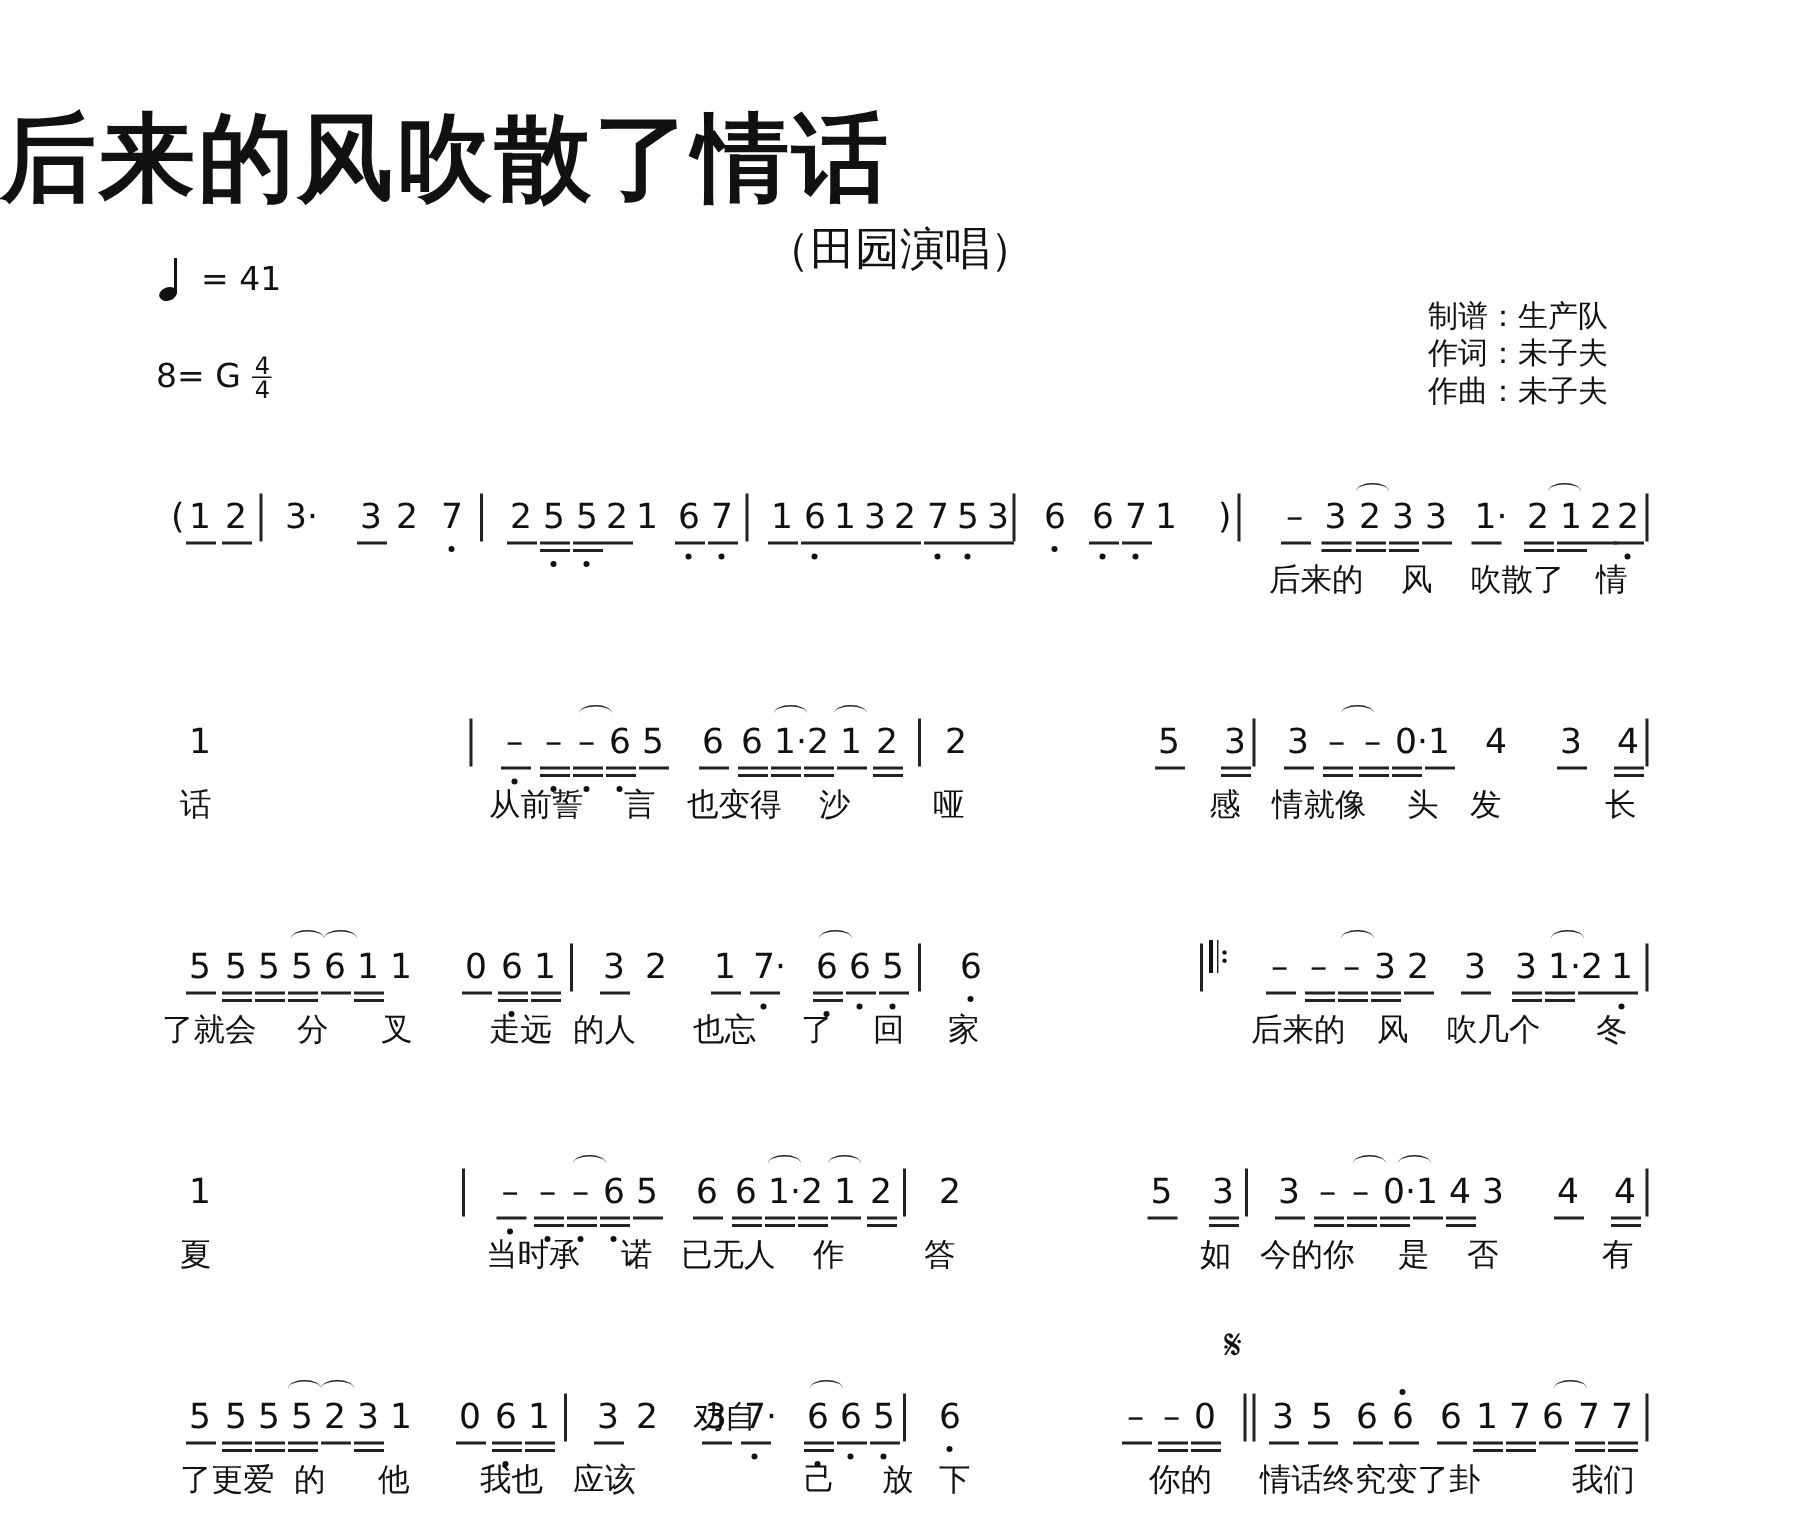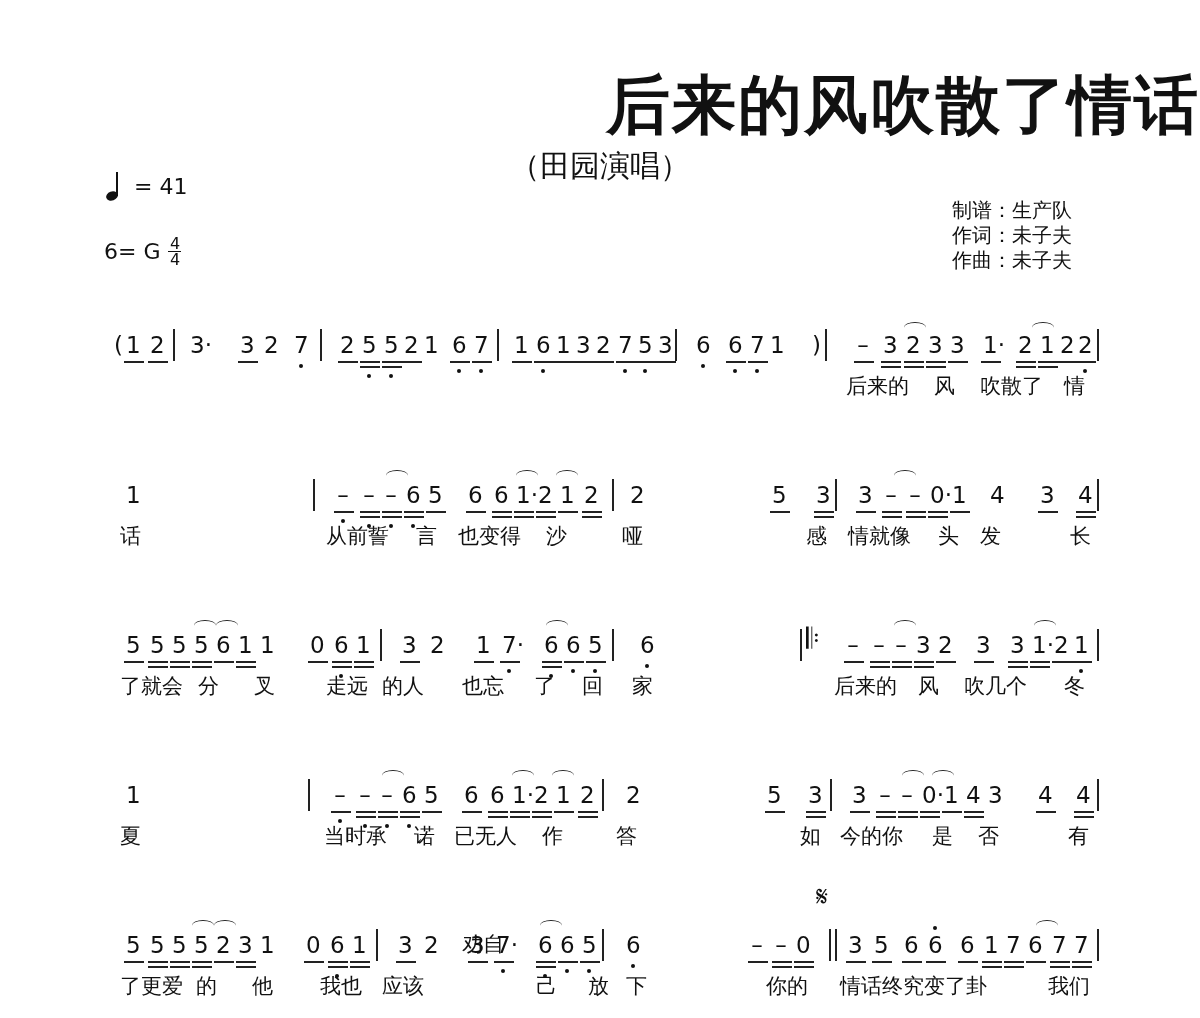--- a/index.html
+++ b/index.html
@@ -1,19 +1,19 @@
 <!DOCTYPE html>
 <html><head>
 <meta charset="utf-8">
 <style>
   html, body { margin:0; padding:0; background:#ffffff; }
   body { width:1200px; height:1018px; position:relative; overflow:hidden;
          font-family:"DejaVu Sans", "Liberation Sans", sans-serif; color:#111; }
   .abs { position:absolute; }
-  .title { top:62px; left:0; width:1200px; text-align:right; font-size:64px; font-weight:bold; letter-spacing:2px; }
+  .title { top:62px; left:0; width:1200px; text-align:left; font-size:64px; font-weight:bold; letter-spacing:2px; }
   .subtitle { top:146px; left:0; width:1200px; text-align:center; font-size:30px; }
   .tempo { top:170px; left:104px; font-size:22px; display:flex; align-items:center; gap:12px; }
   .key { top:236px; left:104px; font-size:22px; display:flex; align-items:center; gap:8px; }
   .frac { display:inline-flex; flex-direction:column; align-items:center; font-size:16px; line-height:15px; }
   .frac .bar { width:13px; height:1px; background:#111; }
   .credits { top:198px; left:952px; font-size:20px; line-height:25px; }
   .n { position:absolute; font-size:23px; line-height:26px; width:14px; text-align:center; }
   .ly { position:absolute; font-size:21px; line-height:24px; }
   .bl { position:absolute; width:1.5px; height:32px; background:#222; }
   .ul { position:absolute; height:1.5px; background:#222; }
@@ -29,21 +29,21 @@
 
   <div class="abs tempo">
     <svg width="18" height="32" viewBox="0 0 18 32">
       <line x1="13" y1="2" x2="13" y2="26" stroke="#111" stroke-width="2"></line>
       <ellipse cx="8" cy="26" rx="6" ry="4.5" fill="#111" transform="rotate(-20 8 26)"></ellipse>
     </svg>
     <span>= 41</span>
   </div>
 
   <div class="abs key">
-    <span>6= G</span>
+    <span>8= G</span>
     <span class="frac">
       <span>4</span>
       <span class="bar"></span>
       <span>4</span>
     </span>
   </div>
 
   <div class="abs credits">
     <div>制谱：生产队</div>
     <div>作词：未子夫</div>
@@ -287,21 +287,21 @@
       <div class="ul" style="left: 1008px; width: 20px; top: 661px;"></div>
       <div class="ul" style="left: 1008px; width: 20px; top: 666px;"></div>
       <div class="n" style="left: 1032px; top: 632px;">1·</div>
       <div class="ul" style="left: 1030px; width: 20px; top: 661px;"></div>
       <div class="ul" style="left: 1030px; width: 20px; top: 666px;"></div>
       <div class="n" style="left: 1054px; top: 632px;">2</div>
       <div class="ul" style="left: 1052px; width: 20px; top: 661px;"></div>
       <div class="n" style="left: 1074px; top: 632px;">1</div>
       <div class="ul" style="left: 1072px; width: 20px; top: 661px;"></div>
       <div class="dot" style="left: 1079px; top: 669px;"></div>
-      <div class="ly" style="left: 120px; top: 674px;">了就会</div>
+      <div class="ly" style="left: 108px; top: 674px;">了就会</div>
       <div class="ly" style="left: 198px; top: 674px;">分</div>
       <div class="ly" style="left: 254px; top: 674px;">叉</div>
       <div class="ly" style="left: 326px; top: 674px;">走远</div>
       <div class="ly" style="left: 382px; top: 674px;">的人</div>
       <div class="ly" style="left: 462px; top: 674px;">也忘</div>
       <div class="ly" style="left: 534px; top: 674px;">了</div>
       <div class="ly" style="left: 582px; top: 674px;">回</div>
       <div class="ly" style="left: 632px; top: 674px;">家</div>
       <div class="ly" style="left: 834px; top: 674px;">后来的</div>
       <div class="ly" style="left: 918px; top: 674px;">风</div>

